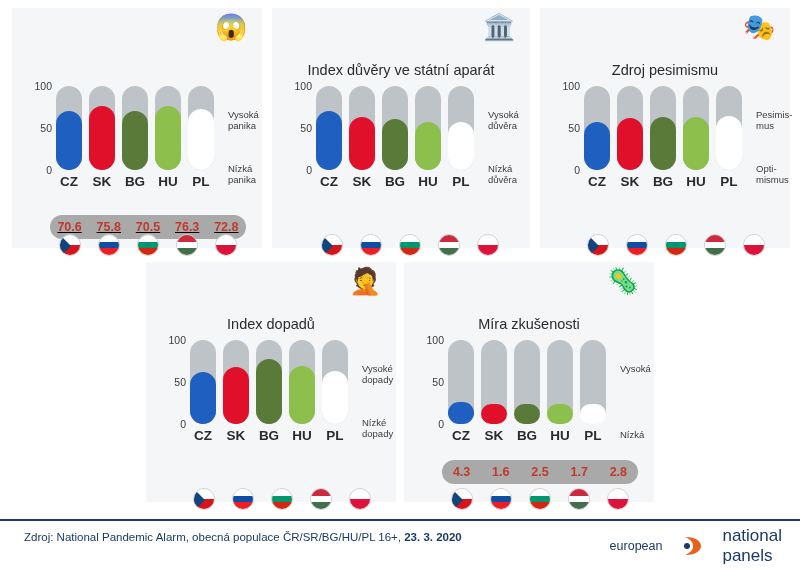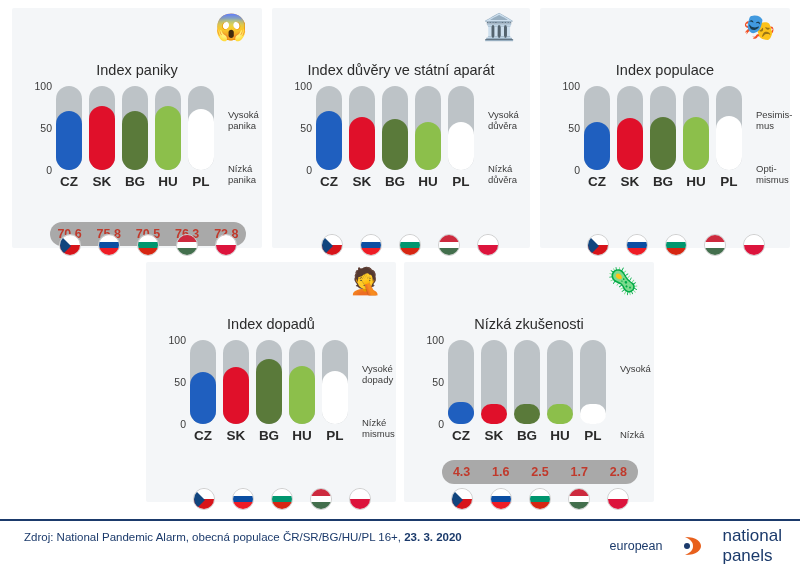--- a/index.html
+++ b/index.html
@@ -192,21 +192,20 @@
     line-height: 1.15;
   }
 </style>
 </head>
 <body>
 
 <div class="page">
 
   <div class="panel" style="left:12px; top:8px; width:250px; height:240px;">
     <div class="panel-icon">😱</div>
-    <div class="panel-title">Index paniky</div>
     <div class="chart-area">
       <div class="y-axis">
         <div class="y-label" style="top:0px;">100</div>
         <div class="y-label" style="top:42px;">50</div>
         <div class="y-label" style="top:84px;">0</div>
       </div>
       <div class="bars">
         <div class="bar-col">
           <div class="track">
               <div class="fill" style="height:59px; background:#1f5fbf;"></div>
@@ -236,21 +235,21 @@
               <div class="fill hollow" style="height:61px;"></div>
             </div>
           <div class="cat">PL</div>
         </div>
       </div>
       <div class="anno" style="left:216px; top:4px; white-space:pre;">Vysoká
 panika</div>
       <div class="anno" style="left:216px; top:58px; white-space:pre;">Nízká
 panika</div>
     </div>
-    <div class="value-pill" style="left:38px; top:214px; width:196px;">
+    <div class="value-pill" style="left:38px; top:207px; width:196px;text-decoration:underline;">
       <span>70.6</span>
       <span>75.8</span>
       <span>70.5</span>
       <span>76.3</span>
       <span>72.8</span>
     </div>
     <div class="flags" style="left:38px; top:226px; width:196px;">
       <div class="flag">
           <div class="top" style="background:#ffffff;"></div>
           <div class="bot" style="background:#d7141a;"></div>
@@ -347,21 +346,21 @@
         </div>
       <div class="flag">
           <div class="top" style="background:#ffffff;"></div>
           <div class="bot" style="background:#dc143c;"></div>
         </div>
     </div>
   </div>
 
   <div class="panel" style="left:540px; top:8px; width:250px; height:240px;">
     <div class="panel-icon">🎭</div>
-    <div class="panel-title">Index populace</div>
+    <div class="panel-title">Zdroj pesimismu</div>
     <div class="chart-area">
       <div class="y-axis">
         <div class="y-label" style="top:0px;">100</div>
         <div class="y-label" style="top:42px;">50</div>
         <div class="y-label" style="top:84px;">0</div>
       </div>
       <div class="bars">
         <div class="bar-col">
           <div class="track">
               <div class="fill" style="height:48px; background:#1f5fbf;"></div>
@@ -463,21 +462,21 @@
         <div class="bar-col">
           <div class="track">
               <div class="fill hollow" style="height:53px;"></div>
             </div>
           <div class="cat">PL</div>
         </div>
       </div>
       <div class="anno" style="left:216px; top:4px; white-space:pre;">Vysoké
 dopady</div>
       <div class="anno" style="left:216px; top:58px; white-space:pre;">Nízké
-mismus</div>
+dopady</div>
     </div>
     <div class="flags" style="left:38px; top:226px; width:196px;">
       <div class="flag">
           <div class="top" style="background:#ffffff;"></div>
           <div class="bot" style="background:#d7141a;"></div>
           <div class="wedge"></div>
         </div>
       <div class="flag">
           <div class="t3" style="background:#ffffff;"></div>
           <div class="mid" style="background:#0b4ea2;"></div>
@@ -495,21 +494,21 @@
         </div>
       <div class="flag">
           <div class="top" style="background:#ffffff;"></div>
           <div class="bot" style="background:#dc143c;"></div>
         </div>
     </div>
   </div>
 
   <div class="panel" style="left:404px; top:262px; width:250px; height:240px;">
     <div class="panel-icon">🦠</div>
-    <div class="panel-title">Nízká zkušenosti</div>
+    <div class="panel-title">Míra zkušenosti</div>
     <div class="chart-area">
       <div class="y-axis">
         <div class="y-label" style="top:0px;">100</div>
         <div class="y-label" style="top:42px;">50</div>
         <div class="y-label" style="top:84px;">0</div>
       </div>
       <div class="bars">
         <div class="bar-col">
           <div class="track">
               <div class="fill" style="height:22px; background:#1f5fbf;"></div>

